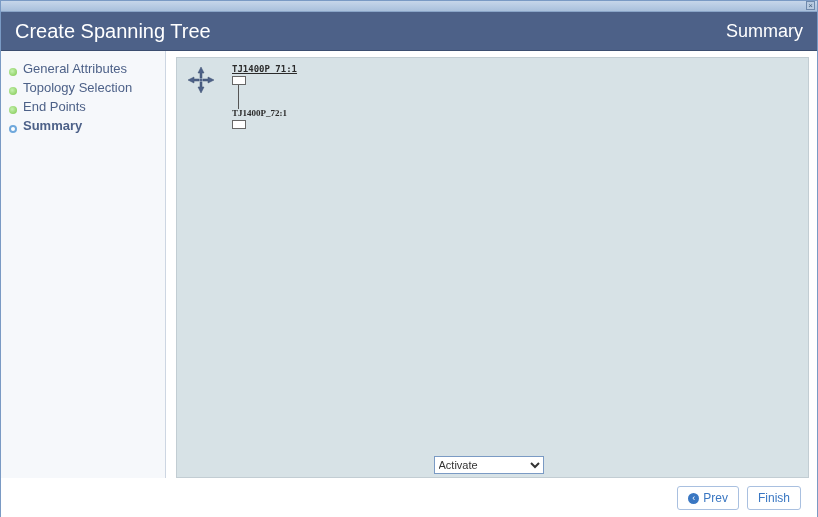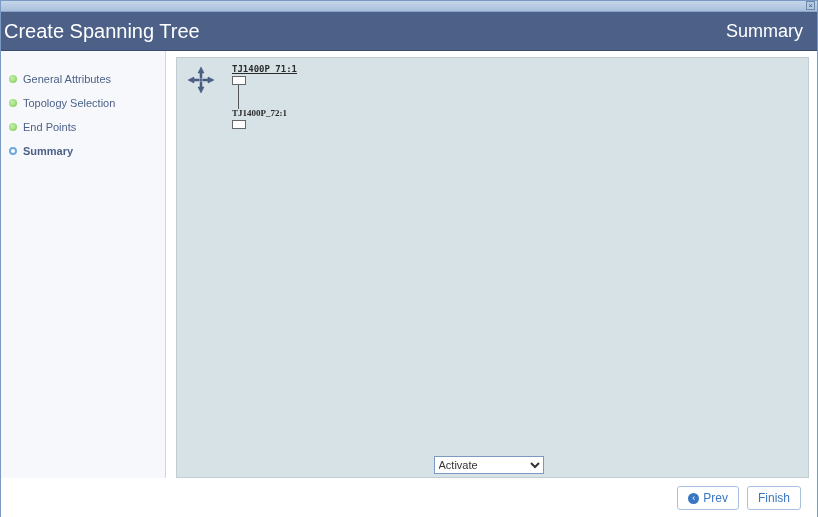--- a/index.html
+++ b/index.html
@@ -47,21 +47,21 @@
   }
 
   
   .header {
     height: 38px;
     background: #4d6188;
     color: #fff;
     display: flex;
     align-items: center;
     justify-content: space-between;
-    padding: 0 14px 0 3px;
+    padding: 0 14px 0 14px;
     border-bottom: 1px solid #3b4d6f;
   }
   .header .title { font-size: 20px; font-weight: 400; }
   .header .subtitle { font-size: 18px; font-weight: 400; text-align: right; }
 
   
   .body {
     display: flex;
     height: calc(517px - 10px - 38px - 40px - 2px); 
   }
@@ -69,27 +69,26 @@
   
   .sidebar {
     width: 165px;
     background: #f6f8fb;
     border-right: 1px solid #cdd6e2;
     padding: 10px 8px;
     box-sizing: border-box;
   }
   .step {
     display: flex;
-    align-items: center;
+    align-items: flex-end;
     gap: 6px;
     margin-bottom: 4px;
     color: #4d6188;
-    font-size: 11px;
+    font-size: 13px;
     cursor: default;
-    margin-top: 12px;
   }
   .step .dot {
     width: 8px;
     height: 8px;
     border-radius: 50%;
     box-sizing: border-box;
   }
   .step .dot.done {
     background: radial-gradient(circle at 40% 40%, #c6f2b0, #7dc64c);
   }

